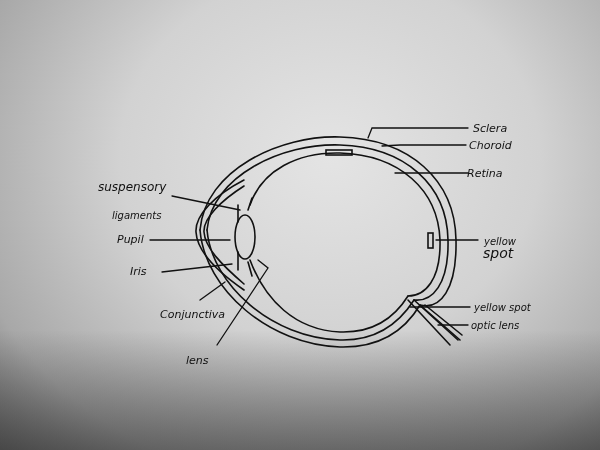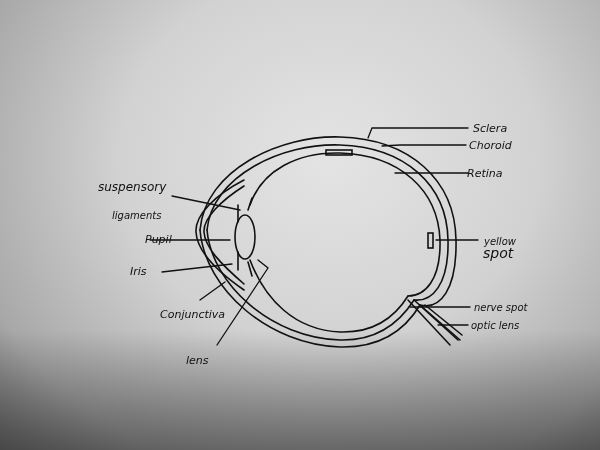--- a/index.html
+++ b/index.html
@@ -59,23 +59,23 @@
     <path d="M382,146 L400,145 L466,145"></path>
     <path d="M395,173 L468,173"></path>
     <path d="M436,240 L478,240"></path>
     <path d="M410,307 L470,307"></path>
     <path d="M438,325 L468,325"></path>
   </g>
 </svg>
 
 <span class="lbl" style="left:98px;top:182px;font-size:12px;">suspensory</span>
 <span class="lbl" style="left:112px;top:210px;font-size:10px;">ligaments</span>
-<span class="lbl" style="left:117px;top:234px;margin-left:28px;">Pupil</span>
+<span class="lbl" style="left:117px;top:234px;">Pupil</span>
 <span class="lbl" style="left:130px;top:266px;">Iris</span>
 <span class="lbl" style="left:160px;top:309px;">Conjunctiva</span>
 <span class="lbl" style="left:186px;top:355px;">lens</span>
 <span class="lbl" style="left:473px;top:123px;">Sclera</span>
 <span class="lbl" style="left:469px;top:140px;">Choroid</span>
 <span class="lbl" style="left:467px;top:168px;">Retina</span>
 <span class="lbl" style="left:484px;top:236px;font-size:10px;">yellow</span>
 <span class="lbl" style="left:483px;top:248px;font-size:14px;">spot</span>
-<span class="lbl" style="left:474px;top:302px;font-size:10px;">nerve spot</span>
+<span class="lbl" style="left:474px;top:302px;font-size:10px;">yellow spot</span>
 <span class="lbl" style="left:471px;top:320px;font-size:10px;">optic lens</span>
 
 </body></html>

